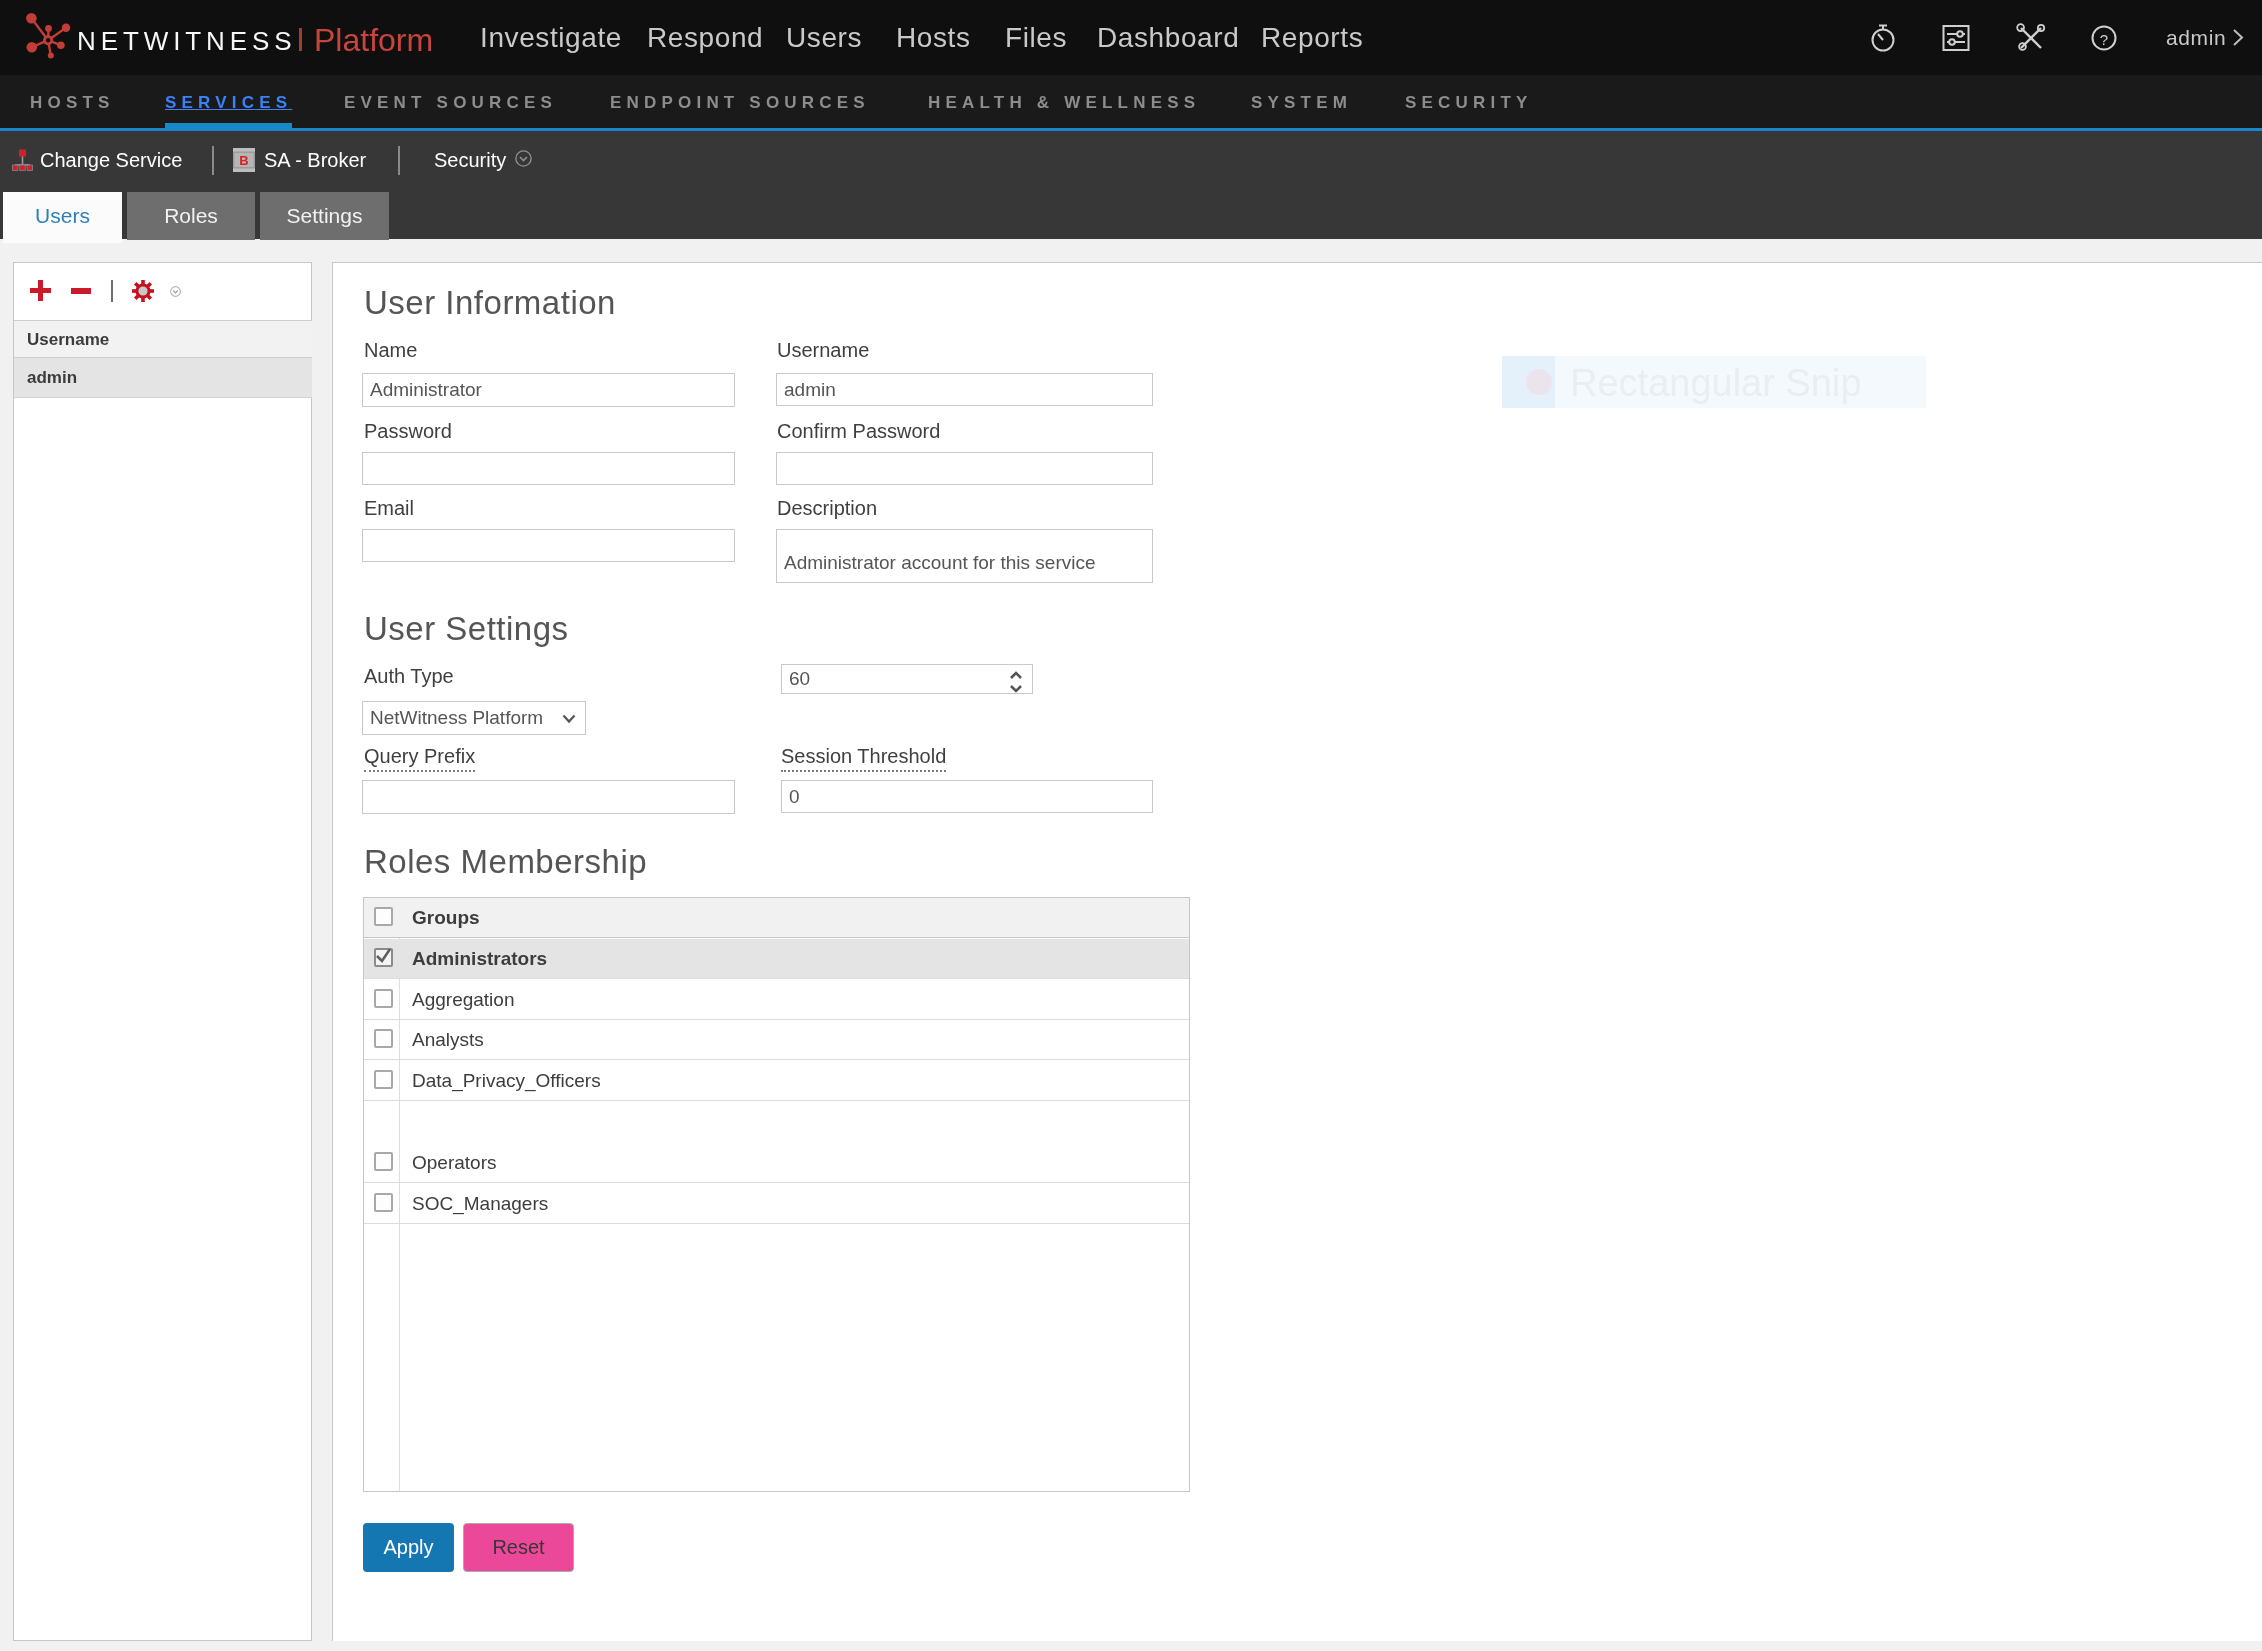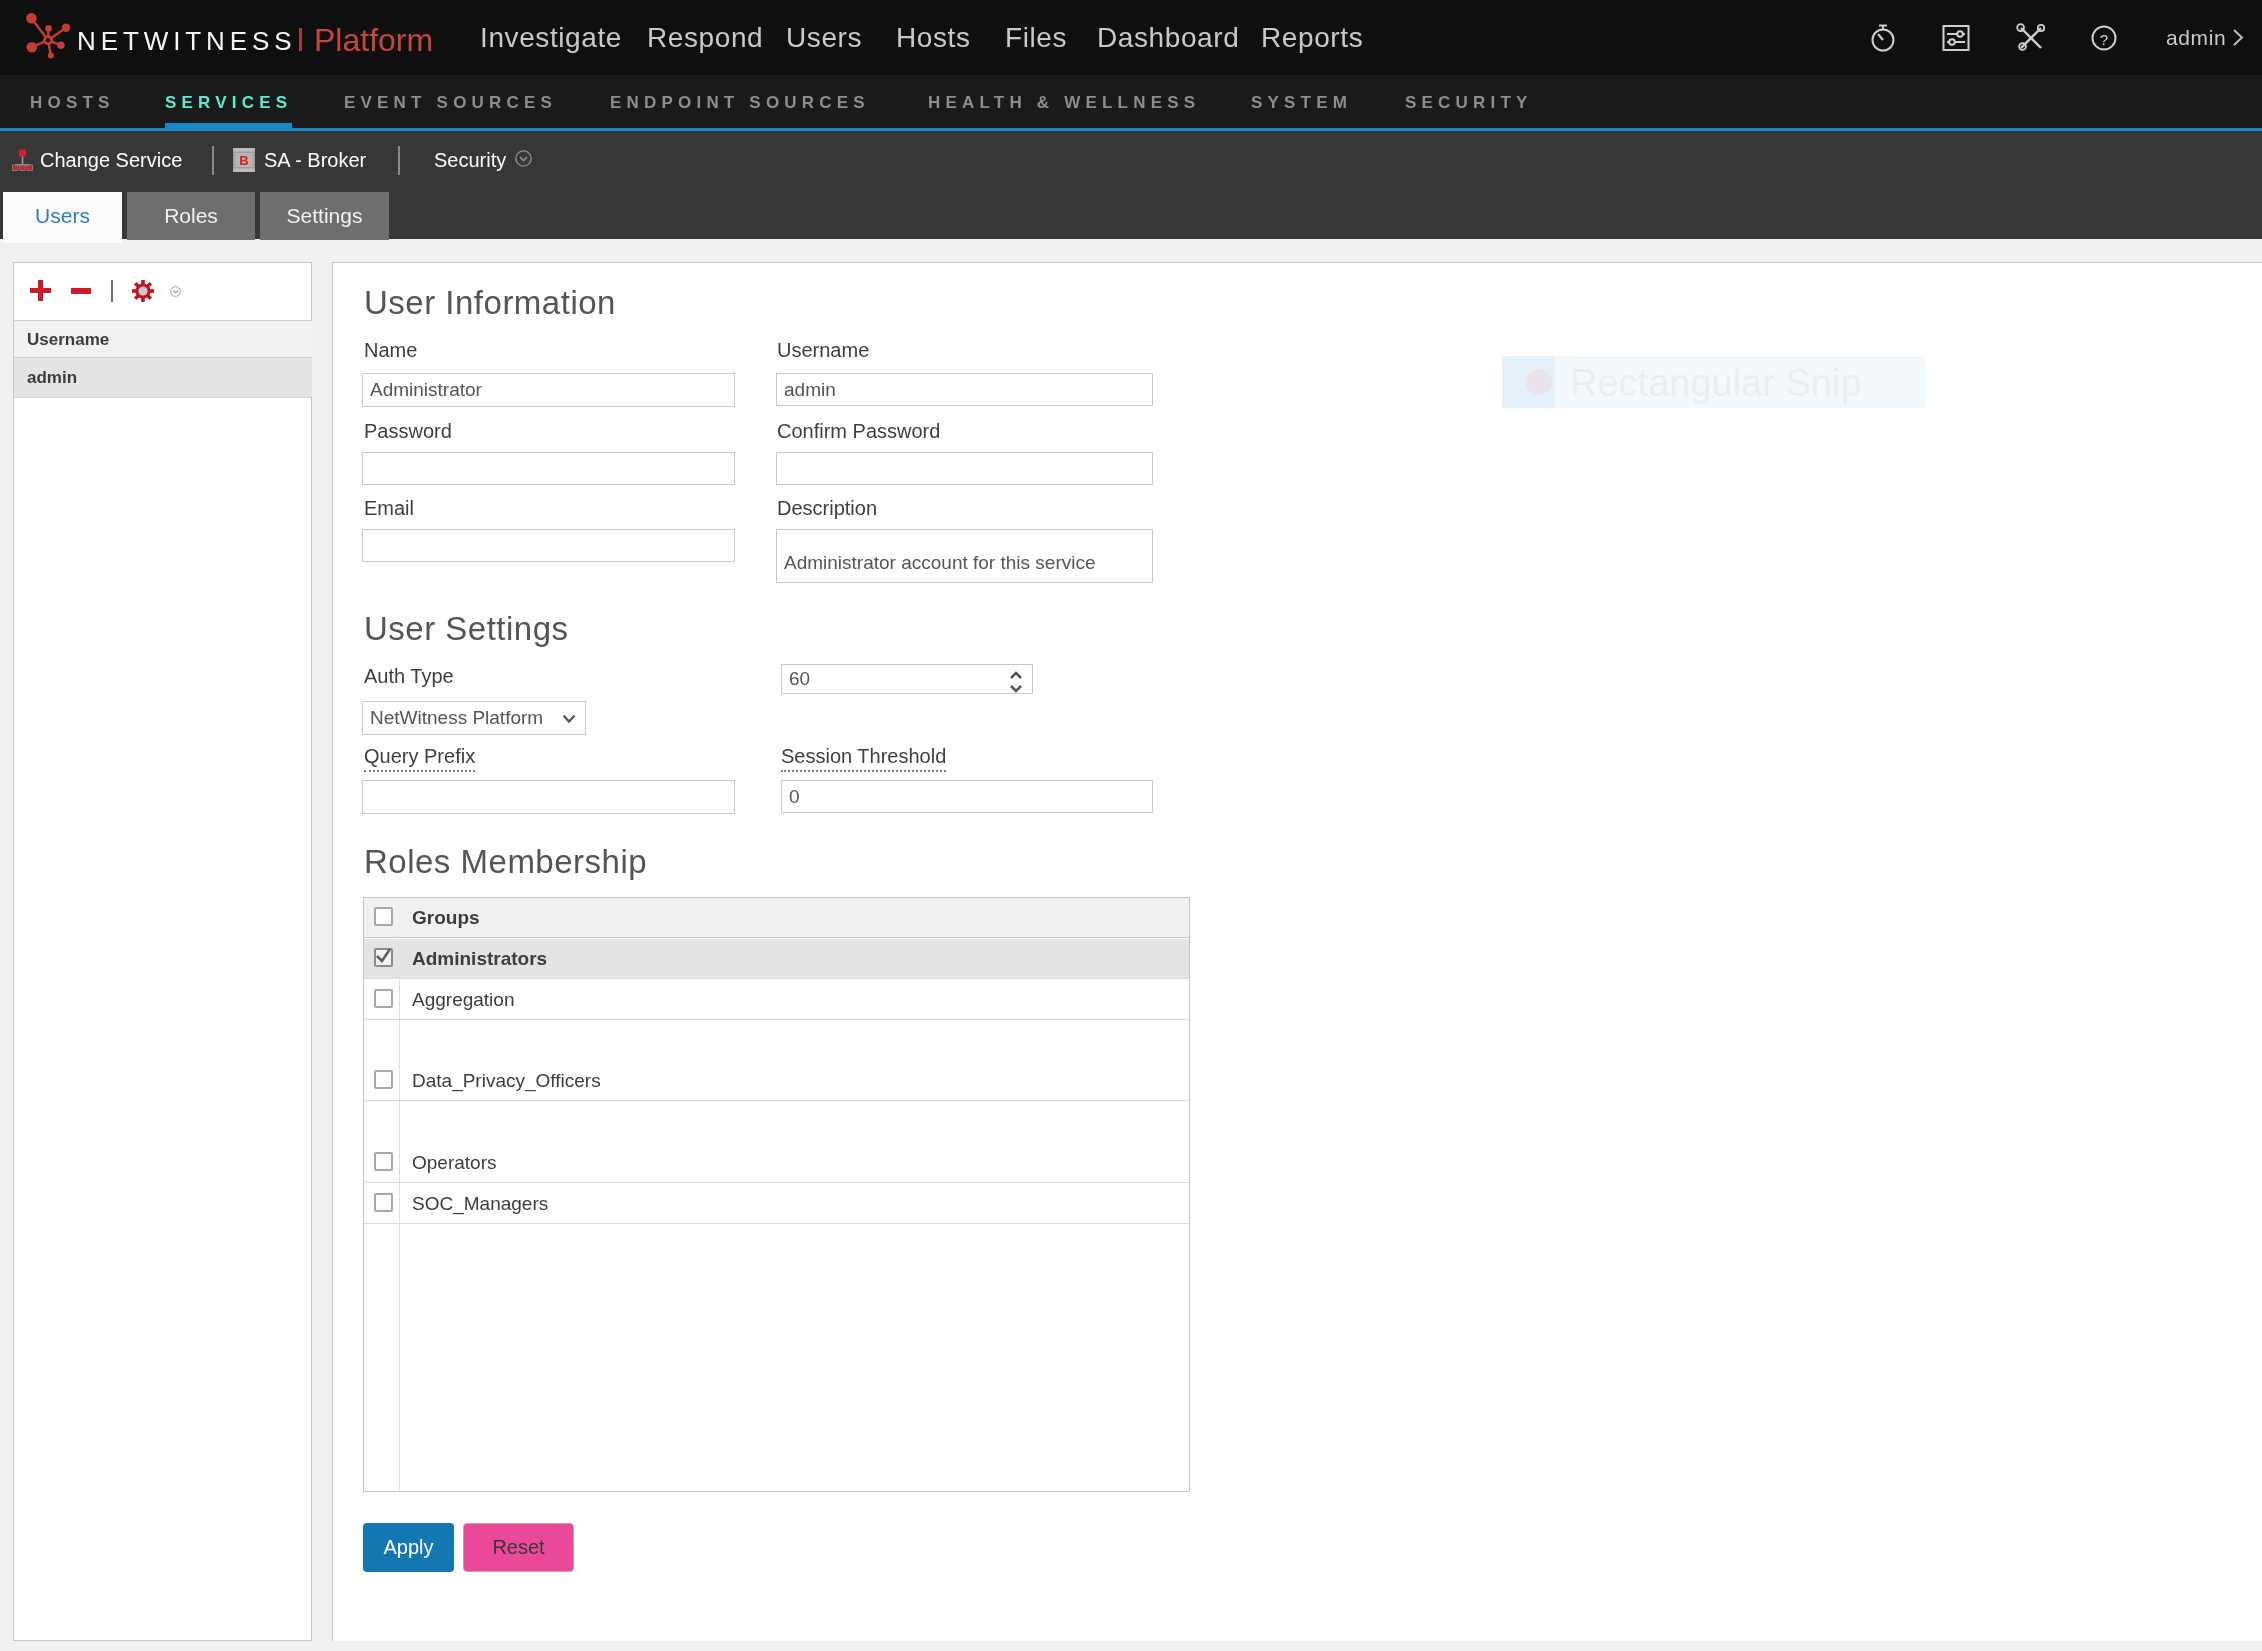--- a/index.html
+++ b/index.html
@@ -10,21 +10,21 @@
   
   #topbar { position:absolute; left:0; top:0; width:2263px; height:75px; background:#0f0f0f; }
   .topnav { position:absolute; top:0; height:75px; line-height:75px; font-size:28px; letter-spacing:0.6px; color:#c9c9c9; }
   #nwname { position:absolute; left:77px; top:26px; line-height:normal; font-size:26px; letter-spacing:4.9px; color:#f7f7f7; }
   #platform { position:absolute; left:314px; top:22px; font-size:32px; line-height:normal; color:#c8453e; }
   .ticon { position:absolute; top:23px; }
 
   
   #nav2 { position:absolute; left:0; top:75px; width:2263px; height:57px; background:#1a1a1a; border-bottom:4px solid #1789cb; }
   .n2 { position:absolute; top:0; height:53px; line-height:55px; font-size:17px; font-weight:bold; letter-spacing:5.2px; color:#8d8d8d; white-space:nowrap; }
-  .n2.active { color:#5eead4; }
+  .n2.active { color:#3b82f6;text-decoration:underline; }
   #svcbar { position:absolute; left:165px; top:123px; width:127px; height:8px; background:#1789cb; z-index:3; }
 
   
   #crumbstrip { position:absolute; left:0; top:131px; width:2263px; height:108px; background:#373737; }
   .crumbtxt { position:absolute; top:0; height:58px; line-height:58px; color:#fdfdfd; font-size:20px; white-space:nowrap; }
   .crumbsep { position:absolute; top:15px; height:29px; width:2px; background:#8a8a8a; }
   .tab { position:absolute; top:61px; height:48px; line-height:48px; text-align:center; font-size:21px; }
   .tab.inactive { background:#6e6e6e; color:#f2f2f2; }
   .tab.active { background:#fbfbfb; color:#2e80b6; height:51px; }
 
@@ -260,20 +260,24 @@
       <svg width="19" height="19" viewBox="0 0 19 19" style="position:absolute;left:-2px;top:-3px">
           <path d="M3 9 L8 14 L16 2" fill="none" stroke="#5f5f5f" stroke-width="2.6"></path>
         </svg>
     </div>
     <div class="rlbl">Administrators</div>
   </div>
   <div class="trow" style="top:82px;height:40px">
       <div class="cb" style="top:9px"></div>
       <div class="rlbl">Aggregation</div>
     </div>
+  <div class="trow" style="top:122px;height:40px">
+      <div class="cb" style="top:9px"></div>
+      <div class="rlbl">Analysts</div>
+    </div>
   <div class="trow" style="top:163px;height:40px">
       <div class="cb" style="top:9px"></div>
       <div class="rlbl">Data_Privacy_Officers</div>
     </div>
   <div class="trow" style="top:245px;height:40px">
       <div class="cb" style="top:9px"></div>
       <div class="rlbl">Operators</div>
     </div>
   <div class="trow" style="top:286px;height:40px">
       <div class="cb" style="top:9px"></div>

